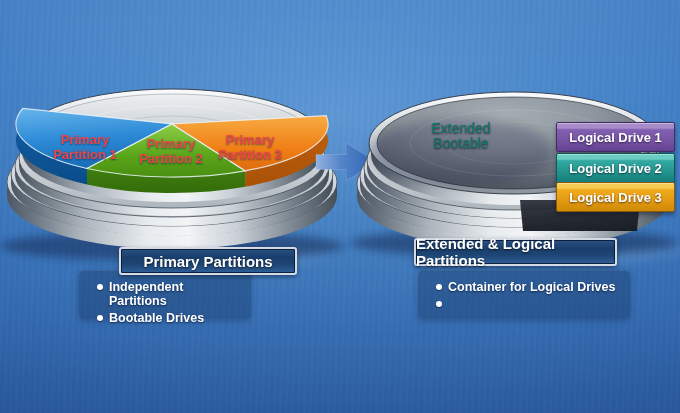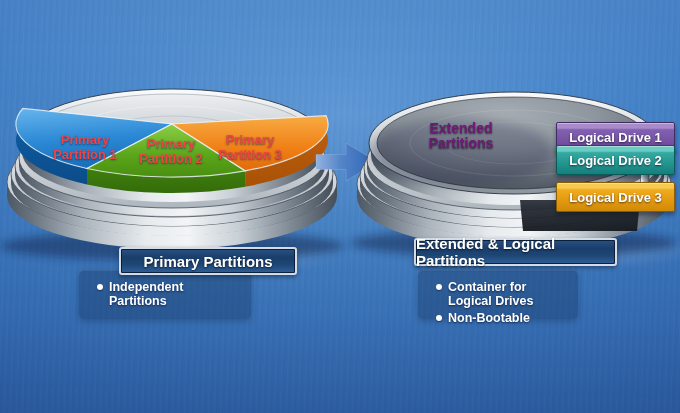--- a/index.html
+++ b/index.html
@@ -27,37 +27,37 @@
   }
   svg{position:absolute;left:0;top:0;}
 
   
   .wedge-label{
     position:absolute;width:124px;text-align:center;color:#ef4444;
     font-size:13px;line-height:15px;font-weight:bold;
     text-shadow:0 1px 2px rgba(8,40,80,.7);
   }
   .surface-label{
-    position:absolute;width:140px;text-align:center;color:#701a75;
-    font-size:14px;line-height:15px;font-weight:bold;
+    position:absolute;width:140px;text-align:center;color:#0f766e;
+    font-size:14px;line-height:15px;font-weight:normal;
     text-shadow:0 1px 2px rgba(0,5,15,.75);
   }
 
   
   .drive-bar{
     position:absolute;left:520px;width:117px;height:28px;
     display:flex;align-items:center;justify-content:center;
     border-radius:2px;color:#fff;font-size:13px;font-weight:bold;
     text-shadow:0 1px 2px rgba(0,0,20,.6);
     box-shadow:0 3px 4px rgba(5,10,25,.38), inset 0 1px 0 rgba(255,255,255,.38);
     margin-left:36px;
   }
   .drive-purple{top:122px;border:1px solid #3f2d62;
     background:linear-gradient(180deg,#a98bca 0%,#a98bca 18%,#8260b1 24%,#74509f 70%,#634191 100%);}
-  .drive-teal{top:145px;border:1px solid #0c5a58;
+  .drive-teal{top:153px;border:1px solid #0c5a58;
     background:linear-gradient(180deg,#6accc2 0%,#6accc2 18%,#33aaa2 24%,#218f8a 70%,#157f7c 100%);}
   .drive-gold{top:182px;border:1px solid #8a5c06;
     background:linear-gradient(180deg,#f7ca52 0%,#f7ca52 18%,#f0ab1e 24%,#e0960f 70%,#cf8a07 100%);}
 
   
   .caption-header{
     position:absolute;height:24px;border:2px solid #d4dbe2;border-radius:3px;
     display:flex;align-items:center;justify-content:center;
     background:linear-gradient(180deg,#2a5183 0%,#1a3e6c 35%,#1d4573 62%,#2f5f99 100%);
     box-shadow:inset 0 0 0 1px rgba(5,22,48,.85), 0 2px 4px rgba(8,18,40,.45);
@@ -269,48 +269,51 @@
   <div>Primary</div>
   <div>Partition 2</div>
 </div>
 <div class="wedge-label" style="left:188px;top:132px;">
   <div>Primary</div>
   <div>Partition 3</div>
 </div>
 
 <div class="surface-label" style="left:391px;top:121px;">
   <div>Extended</div>
-  <div>Partitions</div>
+  <div>Bootable</div>
 </div>
 
 <div class="drive-bar drive-purple">
   <span>Logical Drive 1</span>
 </div>
 <div class="drive-bar drive-teal">
   <span>Logical Drive 2</span>
 </div>
 <div class="drive-bar drive-gold">
   <span>Logical Drive 3</span>
 </div>
 
 <div class="caption-panel" style="left:79px;top:270px;width:172px;height:49px;">
   <div class="bullet-row">
     <span class="bullet-dot"></span>
     <span>Independent Partitions</span>
   </div>
+  <div class="bullet-row">
+    <span class="bullet-dot"></span>
+    <span>Bootable Drives</span>
+  </div>
 </div>
 <div class="caption-header" style="left:75px;top:247px;width:174px;margin-left:44px;">
   <span>Primary Partitions</span>
 </div>
 
-<div class="caption-panel" style="left:418px;top:270px;width:160px;height:49px;">
+<div class="caption-panel" style="left:418px;top:270px;width:212px;height:49px;">
   <div class="bullet-row">
     <span class="bullet-dot"></span>
     <span>Container for Logical Drives</span>
   </div>
   <div class="bullet-row">
     <span class="bullet-dot"></span>
-    <span>Non-Bootable</span>
   </div>
 </div>
 <div class="caption-header" style="left:414px;top:238px;width:199px;">
   <span>Extended &amp; Logical Partitions</span>
 </div>
 
 </body></html>

